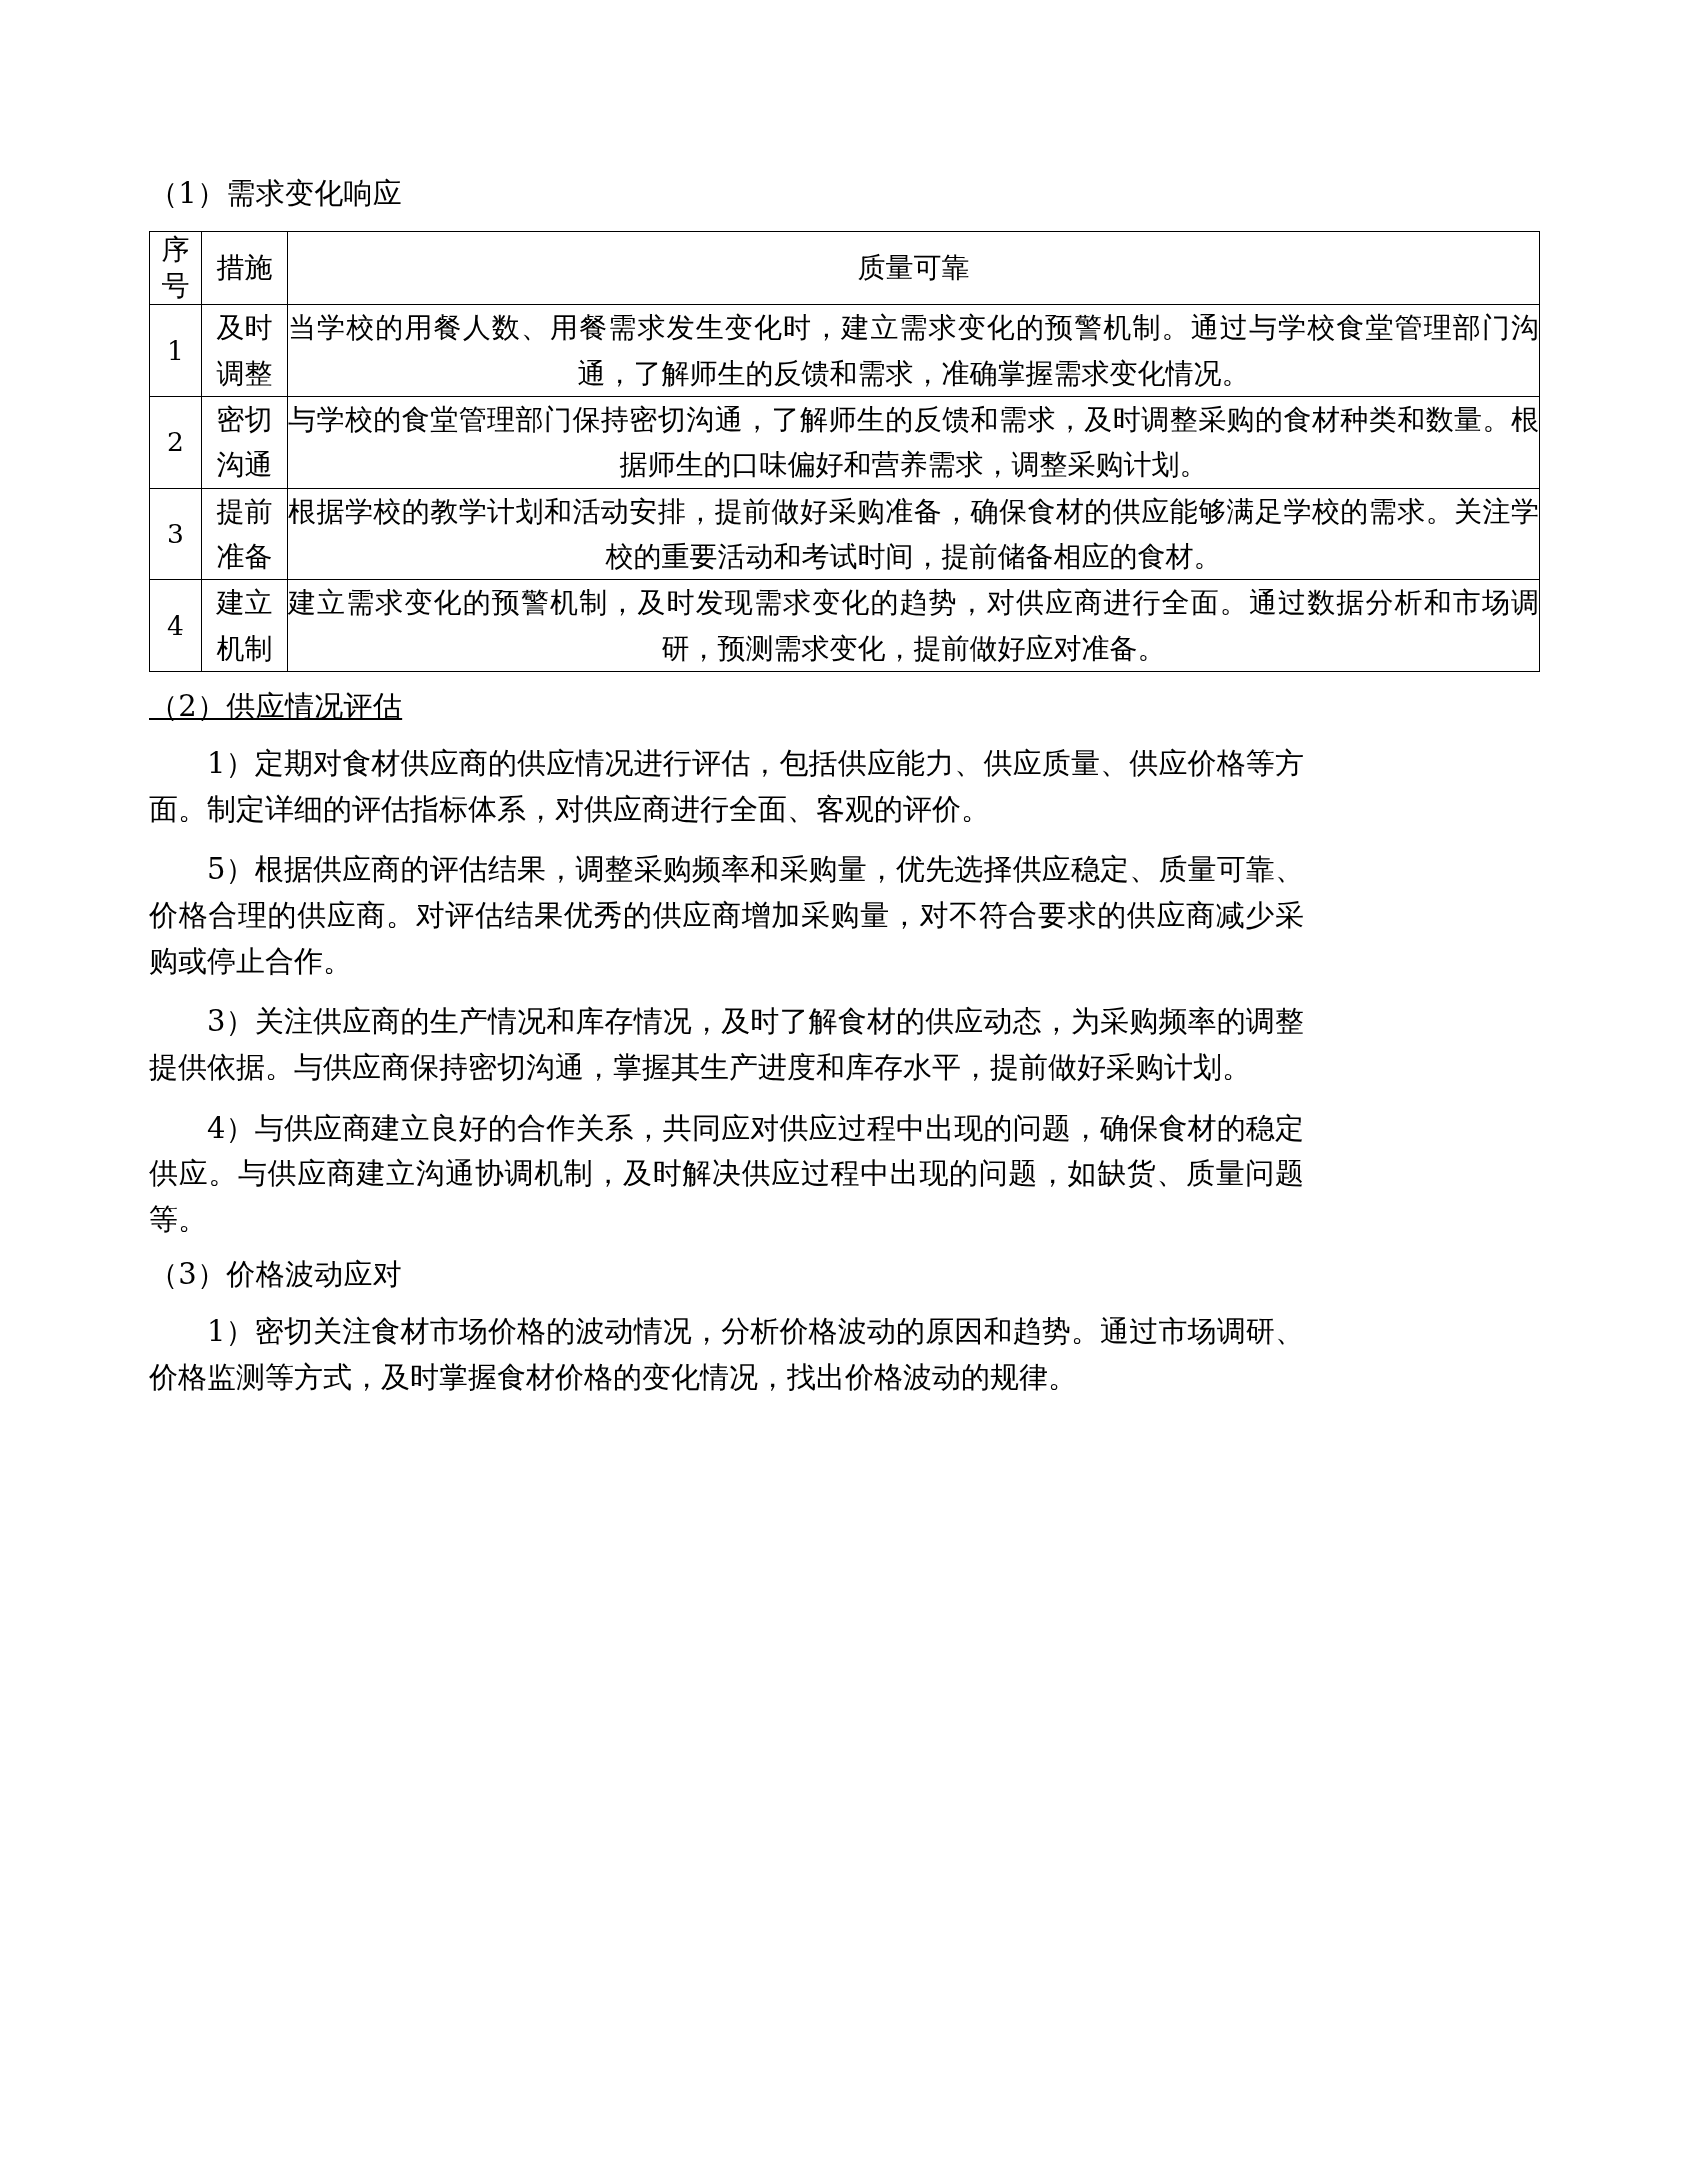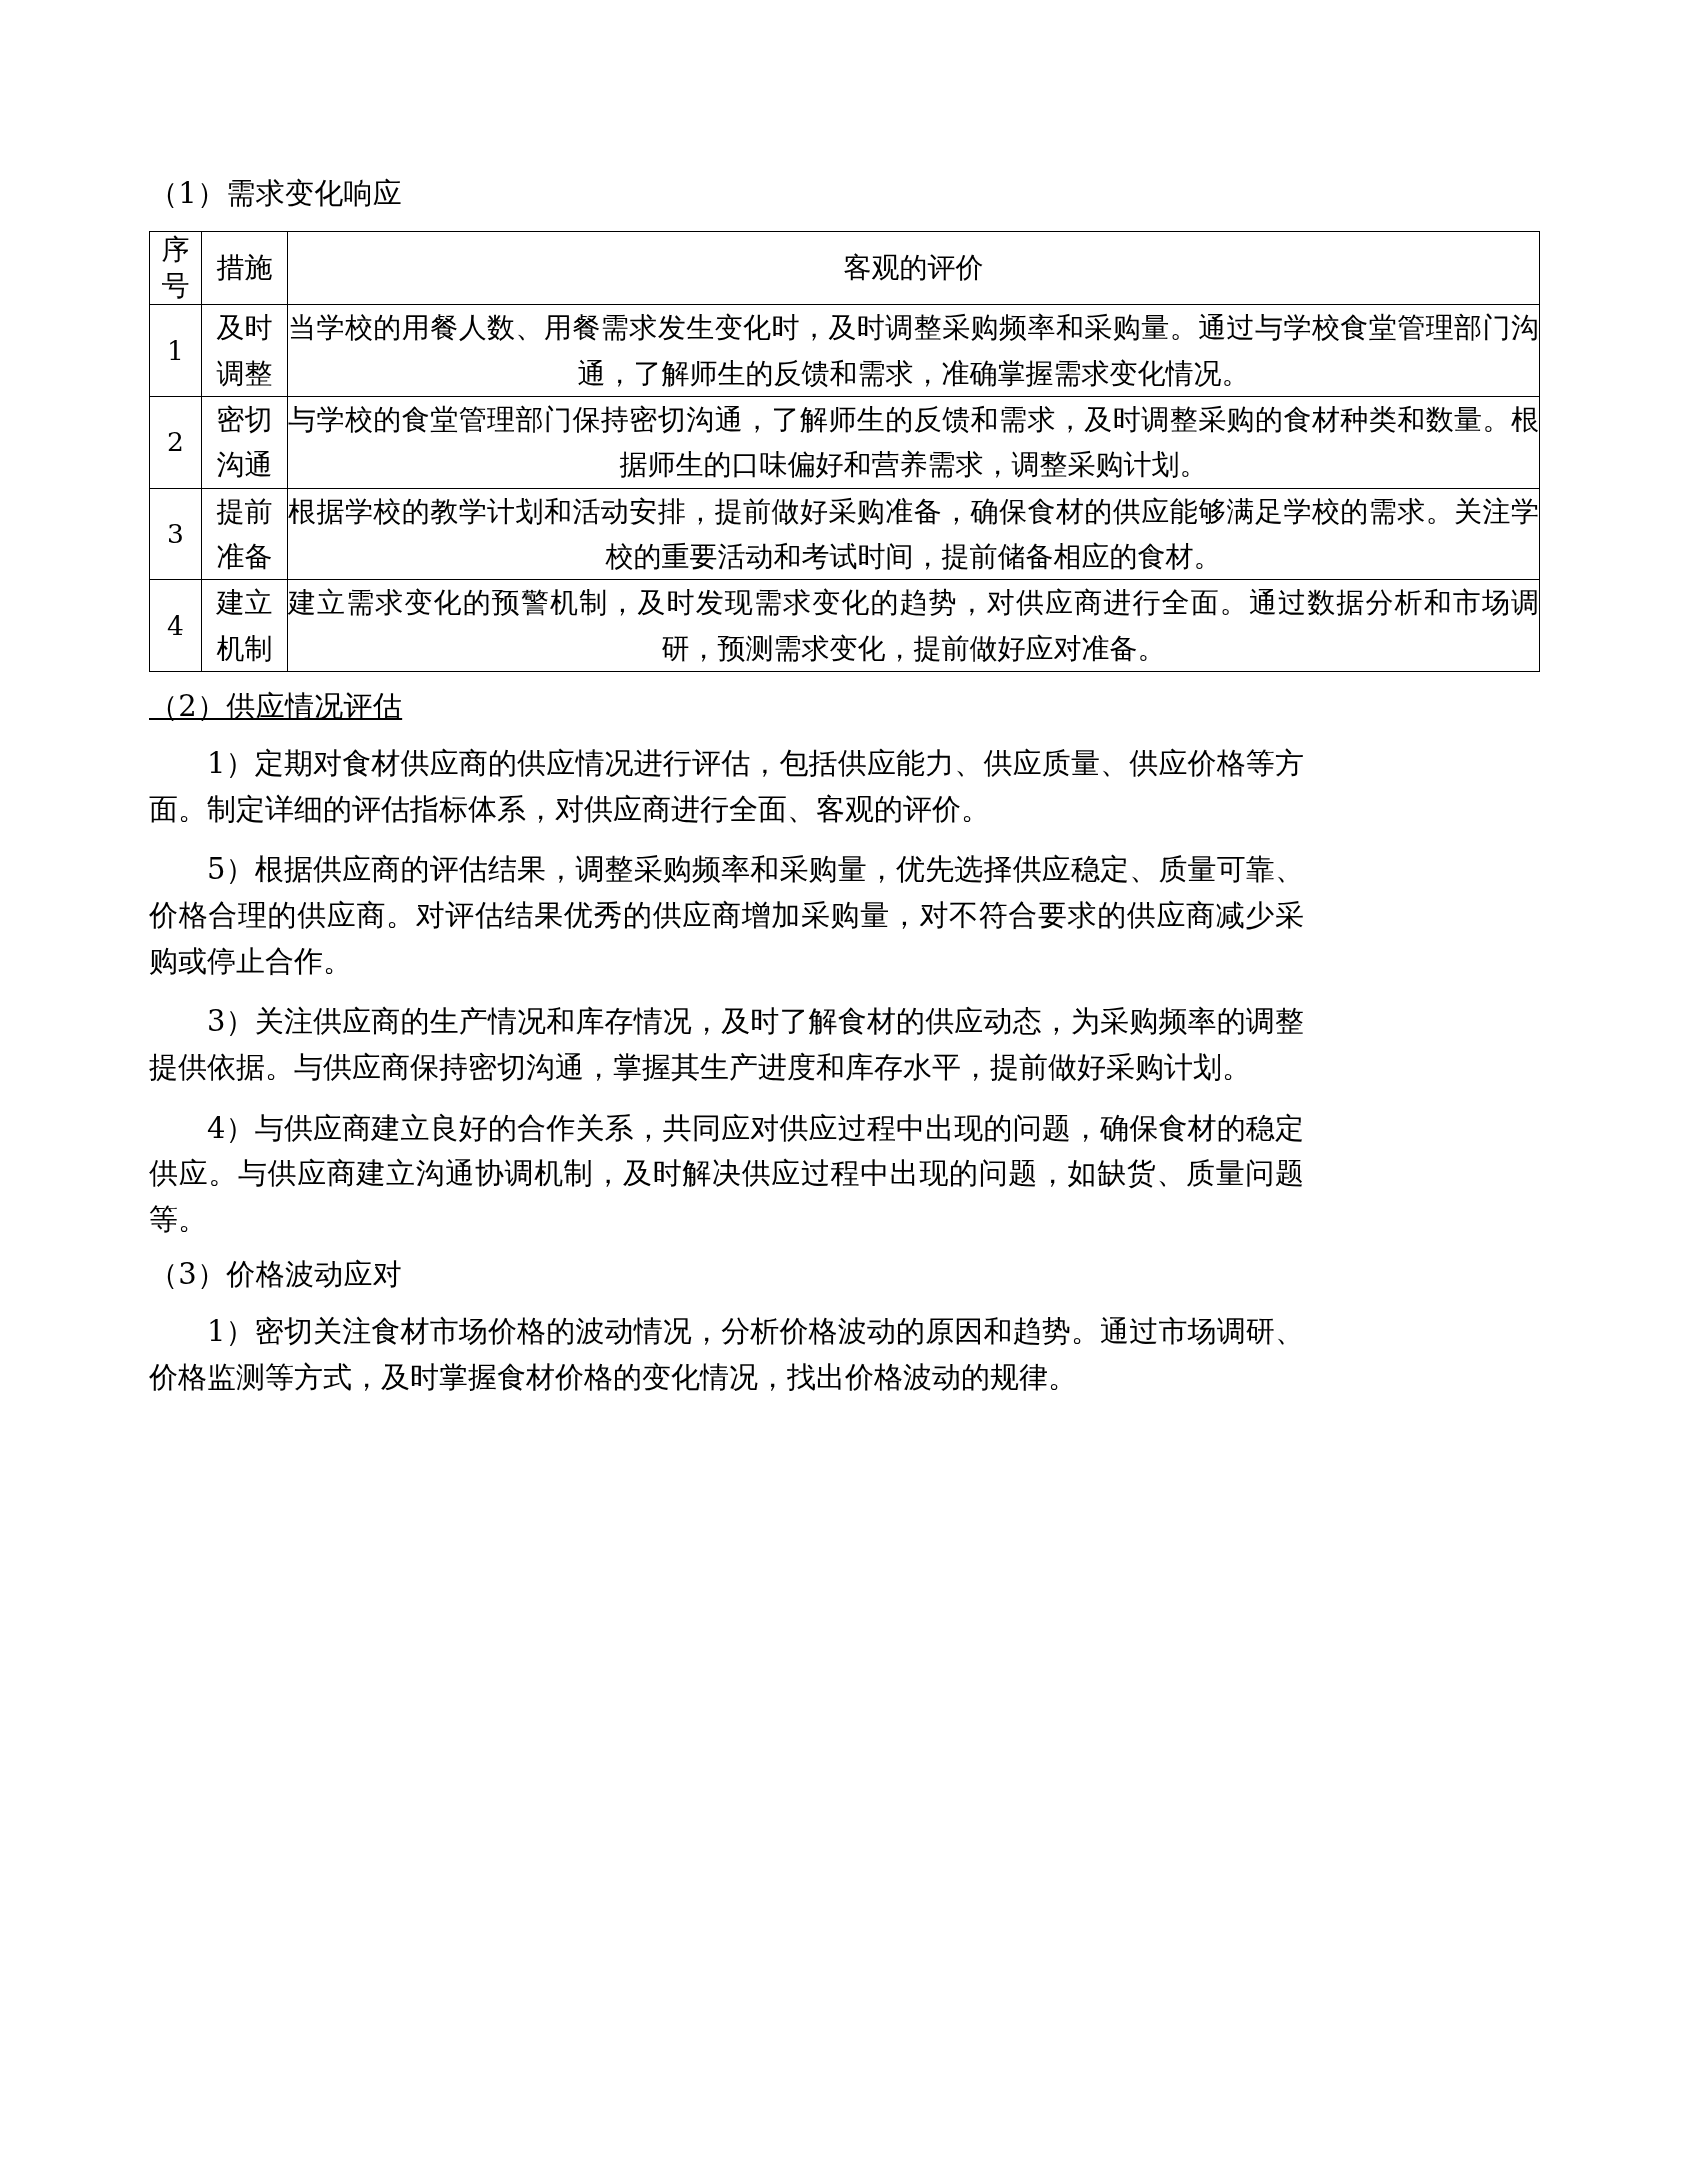--- a/index.html
+++ b/index.html
@@ -108,31 +108,31 @@
       <col class="col-name">
       <col class="col-body">
     </colgroup>
     <thead>
       <tr>
         <th class="hdr-no">
           <span>序</span>
           <span>号</span>
         </th>
         <th class="hdr-cell">措施</th>
-        <th class="hdr-cell">客观的评价</th>
+        <th class="hdr-cell">质量可靠</th>
       </tr>
     </thead>
     <tbody>
       <tr>
         <td class="cell-no">1</td>
         <td class="cell-name">
           <span>及时</span>
           <span>调整</span>
         </td>
-        <td class="cell-body">当学校的用餐人数、用餐需求发生变化时，及时调整采购频率和采购量。通过与学校食堂管理部门沟通，了解师生的反馈和需求，准确掌握需求变化情况。</td>
+        <td class="cell-body">当学校的用餐人数、用餐需求发生变化时，建立需求变化的预警机制。通过与学校食堂管理部门沟通，了解师生的反馈和需求，准确掌握需求变化情况。</td>
       </tr>
       <tr>
         <td class="cell-no">2</td>
         <td class="cell-name">
           <span>密切</span>
           <span>沟通</span>
         </td>
         <td class="cell-body">与学校的食堂管理部门保持密切沟通，了解师生的反馈和需求，及时调整采购的食材种类和数量。根据师生的口味偏好和营养需求，调整采购计划。</td>
       </tr>
       <tr>

